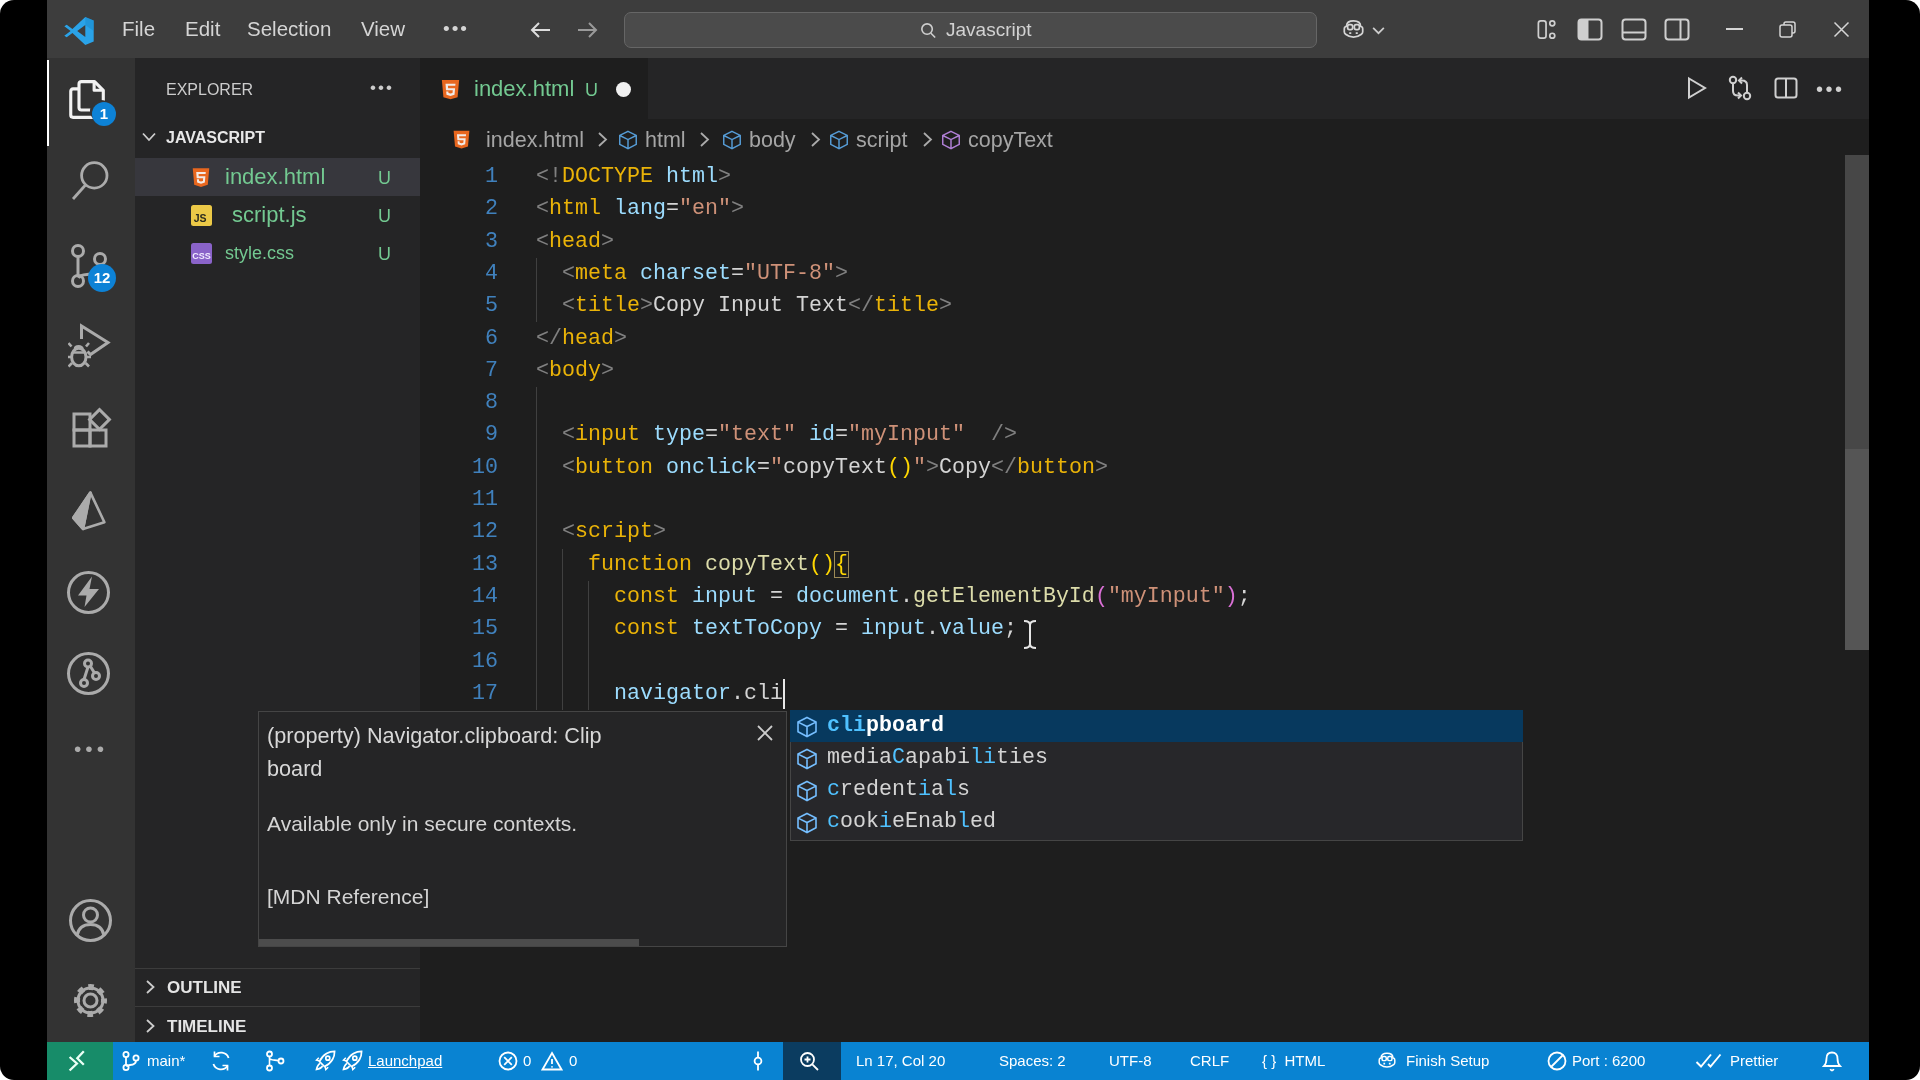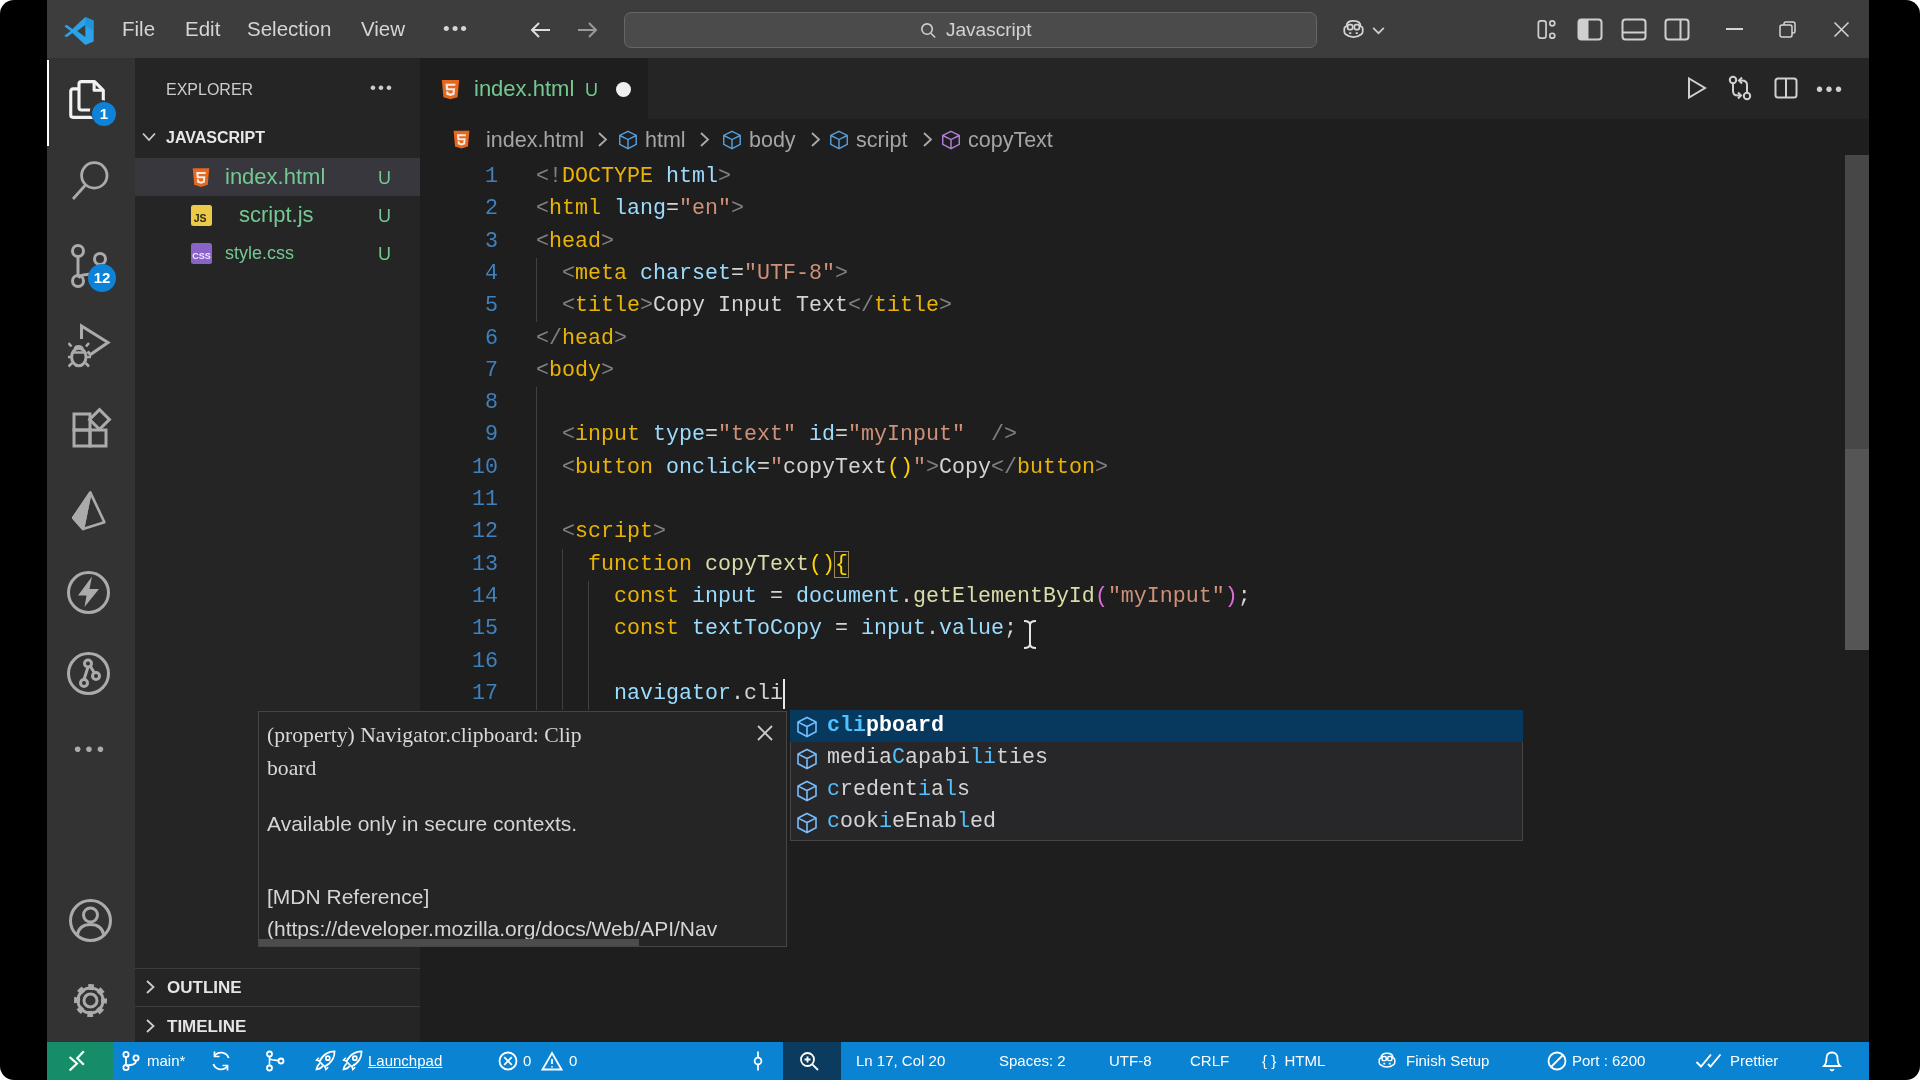--- a/index.html
+++ b/index.html
@@ -17,21 +17,21 @@
   
   #sidebar{left:135px;top:58px;width:285px;height:984px;background:#252526;}
   
   #editor{left:420px;top:58px;width:1449px;height:984px;background:#1e1e1e;}
   #tabstrip{left:420px;top:58px;width:1449px;height:61px;background:#252526;}
   #tab1{left:420px;top:58px;width:228px;height:61px;background:#1e1e1e;}
   
   #remoteblk{left:47px;top:1042px;width:66px;height:38px;background:#178c69;}
   #statusbar{left:113px;top:1042px;width:1756px;height:38px;background:#0983d2;}
   .st{color:#fff;font-size:15px;line-height:38px;white-space:pre;}
-  .mono{font-family:Liberation Serif, serif;}
+  .mono{font-family:Liberation Sans, sans-serif;}
   
   .cl{position:absolute;left:536px;font-family:"Liberation Mono", monospace;font-size:21.67px;line-height:32.3px;white-space:pre;color:#d4d4d4;}
   .ln{position:absolute;width:62px;text-align:right;left:436px;color:#4081bd;font-family:"Liberation Mono", monospace;font-size:21.67px;line-height:32.3px;}
   .gray{color:#808080}.blue{color:#eab308}.lb{color:#9cdcfe}.org{color:#ce9178}
   .wht{color:#d4d4d4}.yel{color:#dcdcaa}.gold{color:#ffd700}.pink{color:#da70d6}
   .ig{position:absolute;width:1px;background:#404040;}
   .bct{top:127px;color:#a5a5a5;font-size:21.5px;line-height:26px;}
   .sgc{left:795px;width:24px;height:24px;fill:none;}
   .sgt{left:827px;font-family:"Liberation Mono", monospace;font-size:21.67px;line-height:32px;color:#d4d4d4;white-space:pre;}
   .mblue{color:#4fc1ff;}
@@ -192,21 +192,21 @@
   <svg class="abs" style="left:190px;top:166px" width="22" height="23" viewBox="0 0 24 24">
     <path fill="#e8671f" d="M3 2 L21 2 L19.4 20 L12 22.3 L4.6 20 Z"></path>
     <path fill="#f2f2f2" d="M12 6 H17.2 L17 8.2 H9.3 L9.5 10.6 H16.8 L16.2 17.5 L12 18.8 L7.8 17.5 L7.5 14 H9.8 L9.9 15.7 L12 16.3 L14.1 15.7 L14.35 12.8 H7.3 L6.8 6 Z" opacity="0.95"></path>
   </svg>
   <div class="abs" style="left:225px;top:164px;color:#73c991;font-size:22px;line-height:26px;">index.html</div>
   <div class="abs" style="left:378px;top:168px;color:#73c991;font-size:18px;line-height:20px;">U</div>
   <svg class="abs" style="left:191px;top:205px" width="21" height="21" viewBox="0 0 21 21">
     <rect width="21" height="21" rx="2.5" fill="#ecc947"></rect>
     <text x="15.5" y="17" font-family="Liberation Sans, sans-serif" font-size="10.5" font-weight="bold" fill="#2c2c1e" text-anchor="end">JS</text>
   </svg>
-  <div class="abs" style="left:239px;top:202px;color:#73c991;font-size:22px;line-height:26px;">script.js</div>
+  <div class="abs" style="left:232px;top:202px;color:#73c991;font-size:22px;line-height:26px;">script.js</div>
   <div class="abs" style="left:378px;top:206px;color:#73c991;font-size:18px;line-height:20px;">U</div>
   <svg class="abs" style="left:191px;top:243px" width="21" height="21" viewBox="0 0 21 21">
     <rect width="21" height="21" rx="2.5" fill="#8a63c9"></rect>
     <text x="10.5" y="16.2" font-family="Liberation Sans, sans-serif" font-size="9" font-weight="bold" fill="#f0eaff" text-anchor="middle">CSS</text>
   </svg>
   <div class="abs" style="left:225px;top:240px;color:#73c991;font-size:18px;line-height:26px;">style.css</div>
   <div class="abs" style="left:378px;top:244px;color:#73c991;font-size:18px;line-height:20px;">U</div>
 
   <div class="abs" style="left:135px;top:968px;width:285px;height:1px;background:#3c3c3c;"></div>
   <svg class="abs" style="left:144px;top:979px" width="12" height="16" viewBox="0 0 12 16" fill="none" stroke="#cccccc" stroke-width="1.8">
@@ -322,21 +322,20 @@
     <path d="M2 2 C5 2 8 2.5 8 6 C8 2.5 11 2 14 2 M8 5 V26 M2 29 C5 29 8 28.5 8 25 C8 28.5 11 29 14 29"></path>
   </svg>
   </div>
 
   <div id="popups">
 
   <div class="abs" style="left:258px;top:711px;width:529px;height:236px;background:#252526;border:1px solid #454545;overflow:hidden;">
     <div class="abs mono" style="left:8px;top:7px;font-size:21.67px;line-height:33px;color:#d8d8d8;white-space:pre;">(property) Navigator.clipboard: Clip<br>board</div>
     <div class="abs" style="left:8px;top:100px;font-size:21px;color:#d4d4d4;">Available only in secure contexts.</div>
     <div class="abs" style="left:8px;top:173px;font-size:21px;color:#d4d4d4;">[MDN Reference]</div>
-    <div class="abs" style="left:8px;top:205px;font-size:21px;color:#d4d4d4;white-space:nowrap;">(https://developer.mozilla.org/docs/Web/API/Nav</div>
     <div class="abs" style="left:0;top:227px;width:380px;height:9px;background:#4c4c4c;"></div>
   </div>
   <svg class="abs" style="left:756px;top:724px" width="18" height="18" viewBox="0 0 18 18" fill="none" stroke="#cccccc" stroke-width="1.8">
     <path d="M2 2 L16 16 M16 2 L2 16"></path>
   </svg>
 
   <div class="abs" style="left:790px;top:710px;width:733px;height:131px;background:#27272a;border:1px solid #454545;"></div>
   <div class="abs" style="left:790px;top:710px;width:733px;height:32px;background:#07395e;"></div>
   <svg class="abs sgc" style="top:715px;" viewBox="0 0 24 24">
         <path class="cubep" style="stroke:#75beff" d="M12 2.5 L21 7 V16.8 L12 21.5 L3 16.8 V7 Z M3.6 7.4 L12 11.5 L20.4 7.4 M12 11.8 V21"></path>

